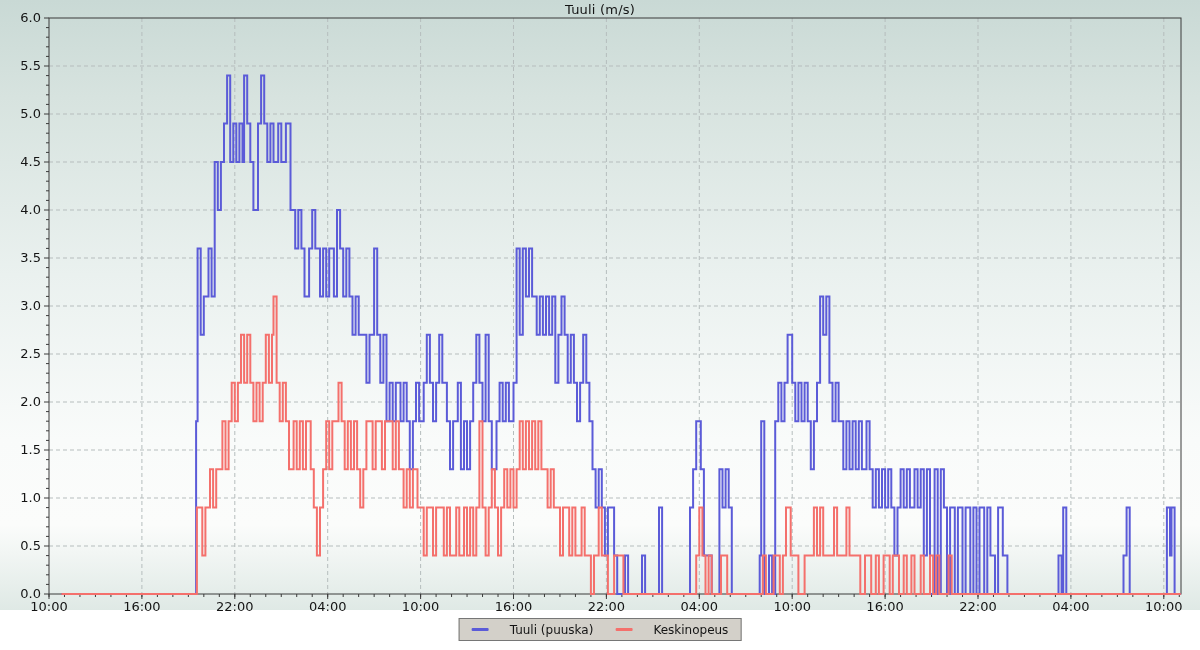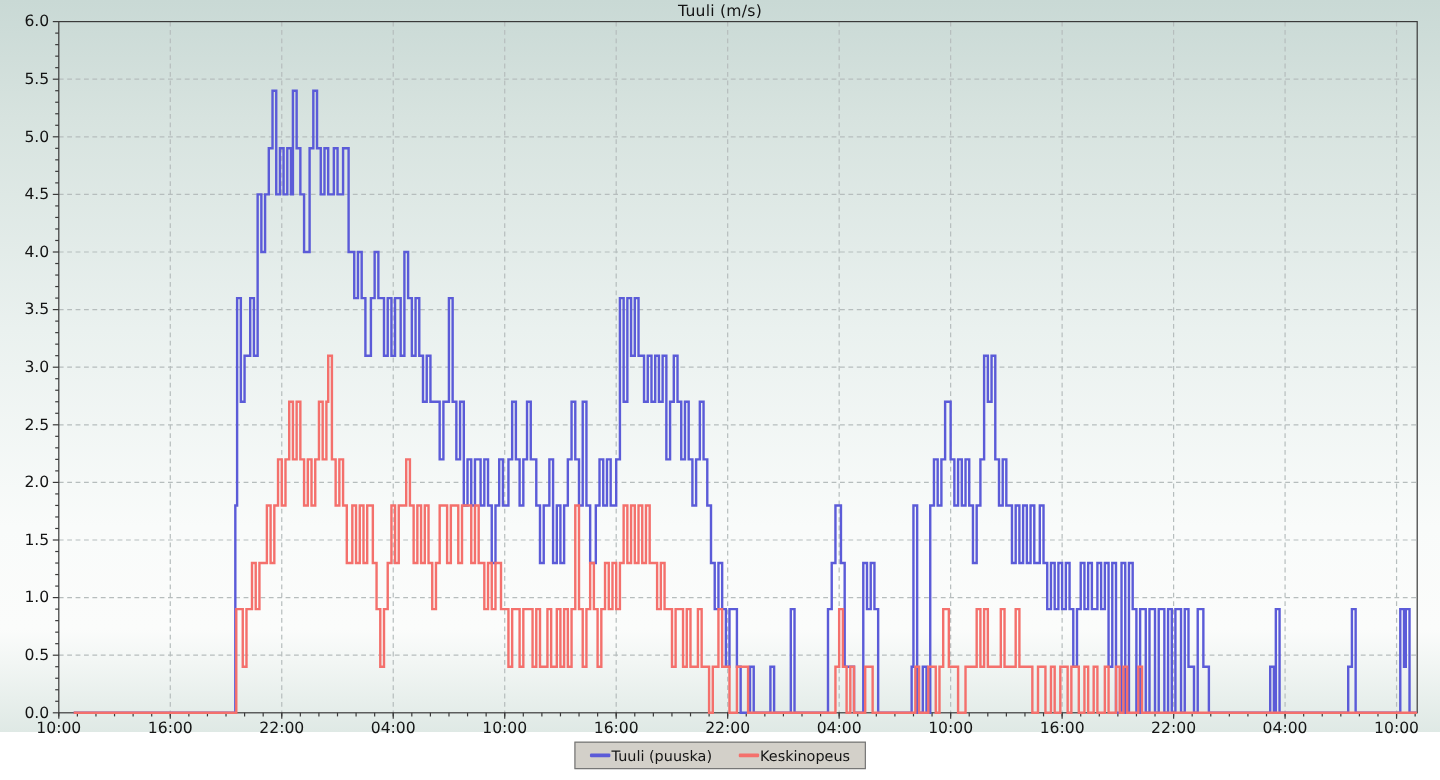--- a/index.html
+++ b/index.html
@@ -15,21 +15,21 @@
     position:absolute;top:2px;left:0;width:100%;
     text-align:center;font-size:13px;color:#141414;letter-spacing:0.2px;
   }
   svg{position:absolute;top:0;left:0;}
   #legend{
     position:absolute;top:618px;left:50%;transform:translateX(-50%);
     display:flex;align-items:center;gap:22px;
     background:#d3d0c9;border:1px solid #767676;
     padding:3px 12px;height:15px;
   }
-  .legend-item{display:flex;align-items:center;gap:1px;font-size:12px;color:#141414;text-align:right;}
+  .legend-item{display:flex;align-items:center;gap:21px;font-size:12px;color:#141414;text-align:right;}
   .legend-marker{display:inline-block;width:17px;height:3px;border-radius:1px;}
 </style>
 </head>
 <body>
 
 <div id="canvas">
   <div id="chart-title">Tuuli (m/s)</div>
   <svg id="plot" width="1200" height="650">
       <line x1="141.89999999999998" y1="18" x2="141.89999999999998" y2="594" stroke="#b6bdbd" stroke-width="1" stroke-dasharray="4 3"></line>
       <line x1="234.79999999999998" y1="18" x2="234.79999999999998" y2="594" stroke="#b6bdbd" stroke-width="1" stroke-dasharray="4 3"></line>

